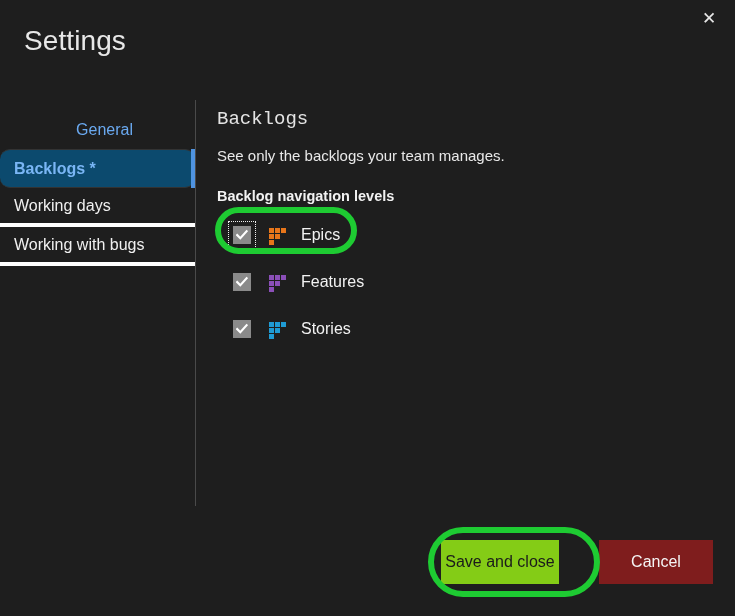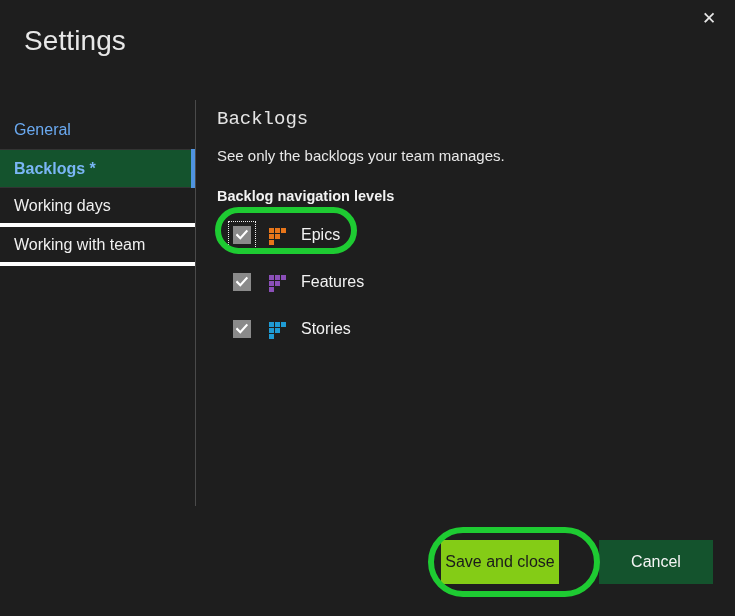--- a/index.html
+++ b/index.html
@@ -73,28 +73,30 @@
     font-size: 16px;
     color: #f0f0f0;
     cursor: pointer;
     background: transparent;
     border-top: 1px solid transparent;
     border-bottom: 1px solid transparent;
   }
 
   .sidebar-item.is-link {
     color: #6aa9f0;
+    justify-content: center;
   }
 
   .sidebar-item.is-selected {
-    background: #14532d;
+    background: #0c4a6e;
     border-top: 1px solid #333333;
     border-bottom: 1px solid #333333;
     color: #7ab6f5;
     font-weight: bold;
+    border-radius: 10px;
   }
 
   .sidebar-item.is-selected .accent-bar {
     position: absolute;
     right: 0;
     top: -1px;
     bottom: -1px;
     width: 4px;
     background: #4f93e0;
   }
@@ -249,21 +251,21 @@
   .btn-primary {
     left: 441px;
     width: 118px;
     background: #84cc16;
     color: #1b1b1b;
   }
 
   .btn-secondary {
     left: 599px;
     width: 114px;
-    background: #14532d;
+    background: #7f1d1d;
     color: #f5f5f5;
   }
 
   .btn-highlight-ring {
     position: absolute;
     left: 428px;
     top: -13px;
     width: 172px;
     height: 70px;
     border: 6px solid #1ecb32;
@@ -286,21 +288,21 @@
     <span>General</span>
   </div>
   <div class="sidebar-item is-selected">
     <span>Backlogs *</span>
     <span class="accent-bar"></span>
   </div>
   <div class="sidebar-item has-rule">
     <span>Working days</span>
   </div>
   <div class="sidebar-item has-rule">
-    <span>Working with team</span>
+    <span>Working with bugs</span>
   </div>
 </div>
 <div class="sidebar-divider"></div>
 
 <div class="content">
   <div class="content-heading">Backlogs</div>
   <div class="content-description">See only the backlogs your team manages.</div>
   <div class="group-label">Backlog navigation levels</div>
 
   <div class="level-list">

